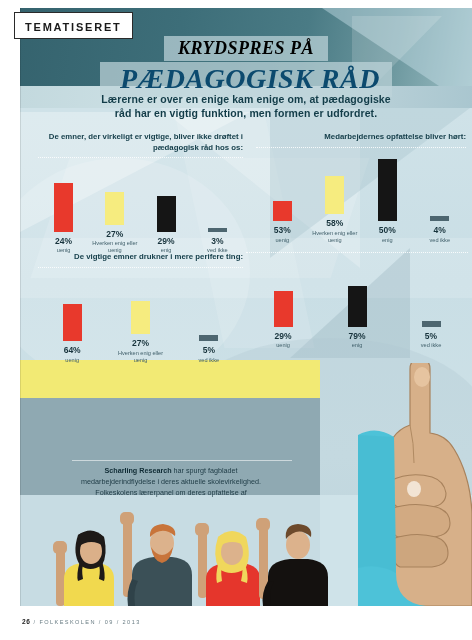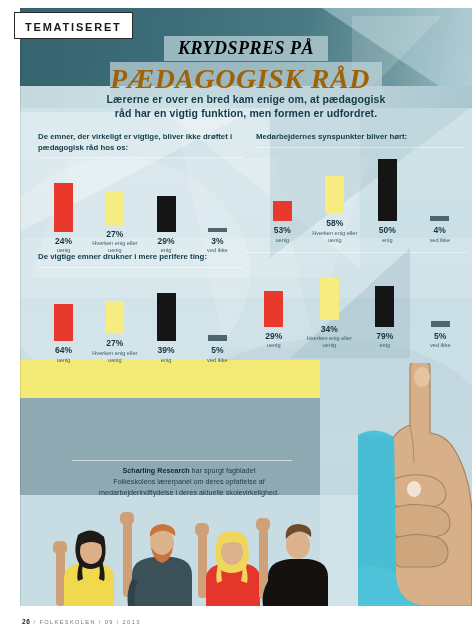--- a/index.html
+++ b/index.html
@@ -65,54 +65,54 @@
   .tag{position:absolute;left:14px;top:12px;background:#ffffff;border:1px solid #2a2a2a;
     padding:4px 10px 3px 10px;z-index:30;}
   .tag span{font-size:11px;font-weight:700;letter-spacing:1.8px;color:#1a1a1a;line-height:1;}
 
   
   .title-wrap{position:absolute;left:0;top:28px;width:452px;text-align:center;z-index:20;}
   .kicker{display:inline-block;background:rgba(190,212,218,.72);color:#000000;
     font-family:"Liberation Serif", serif;font-style:italic;font-weight:700;
     font-size:18px;letter-spacing:.5px;line-height:1;padding:3px 14px 4px 14px;}
   .maintitle{display:block;margin-top:1px;}
-  .maintitle span{display:inline-block;background:rgba(190,212,218,.72);color:#a16207;
+  .maintitle span{display:inline-block;background:rgba(190,212,218,.72);color:#0c4a6e;
     font-family:"Liberation Serif", serif;font-style:italic;font-weight:700;
-    font-size:28px;letter-spacing:.5px;line-height:1.05;padding:2px 12px 4px 0;}
+    font-size:28px;letter-spacing:.5px;line-height:1.05;padding:2px 12px 4px 20px;}
 
   .subhead{position:absolute;left:56px;top:84px;width:340px;text-align:center;z-index:20;
     color:#123c48;font-size:10.5px;font-weight:700;line-height:1.35;letter-spacing:.1px;}
 
   
   .chart{position:absolute;z-index:15;}
   .chart.c1{left:18px;top:124px;width:205px;}
   .chart.c2{left:236px;top:124px;width:210px;}
   .chart.c3{left:18px;top:244px;width:205px;}
   .chart.c4{left:226px;top:244px;width:222px;}
 
-  .chart-title{color:#123c48;font-size:7.8px;font-weight:700;line-height:1.35;margin:0 0 4px 0;}
+  .chart-title{color:#123c48;font-size:7.8px;font-weight:700;line-height:1.35;margin:0 0 4px 0;text-align:right;}
   .dots{height:2px;border-top:1px dotted rgba(255,255,255,.85);margin-bottom:2px;}
 
   .bars{position:relative;height:92px;display:flex;align-items:flex-end;}
   .bar-col{flex:1 1 0;display:flex;flex-direction:column;align-items:center;justify-content:flex-end;height:92px;}
   .bar{width:19px;}
   .bar.red{background:#e8392c;}
   .bar.yellow{background:#f6ec7f;}
   .bar.black{background:#151515;}
   .bar.slate{background:#4d6670;}
   .bar-noise{width:100%;height:100%;opacity:.18;
     background:radial-gradient(1px 1px at 4px 10px,#fff 50%,transparent 51%),
                radial-gradient(1px 1px at 12px 30px,#fff 50%,transparent 51%),
                radial-gradient(1px 1px at 7px 52px,#fff 50%,transparent 51%),
                radial-gradient(1px 1px at 15px 70px,#fff 50%,transparent 51%);}
   .val{margin-top:5px;font-size:8.5px;font-weight:700;color:#17333c;line-height:1;}
   .sublab{margin-top:2px;font-size:5.6px;color:#41606b;line-height:1.25;text-align:center;width:46px;}
 
   
-  .info-text{position:absolute;left:38px;top:458px;width:262px;text-align:center;z-index:20;
+  .info-text{position:absolute;left:20px;top:458px;width:262px;text-align:center;z-index:20;
     color:#1d3a44;font-size:7.2px;line-height:1.5;}
   .info-text b{font-weight:700;color:#0f2b34;}
 
   
   .hand{position:absolute;right:-6px;top:355px;width:160px;height:243px;z-index:16;}
 
   
   .people{position:absolute;left:0;top:487px;width:452px;height:111px;z-index:17;}
 
   
@@ -153,21 +153,21 @@
     <div class="people-panel"></div>
 
     <div class="title-wrap">
       <div class="kicker">KRYDSPRES PÅ</div>
       <div class="maintitle">
         <span>PÆDAGOGISK RÅD</span>
       </div>
     </div>
 
     <div class="subhead">
-      <div>Lærerne er over en bred kam enige om, at pædagogisk</div>
+      <div>Lærerne er over en enige kam enige om, at pædagogiske</div>
       <div>råd har en vigtig funktion, men formen er udfordret.</div>
     </div>
 
     <div class="chart c1">
       <div class="chart-title">De emner, der virkeligt er vigtige, bliver ikke drøftet i pædagogisk råd hos os:</div>
       <div class="dots"></div>
       <div class="bars">
           <div class="bar-col">
             <div class="bar red" style="height: 49px;">
               <div class="bar-noise"></div>
@@ -193,21 +193,21 @@
             <div class="bar slate" style="height: 4px;">
               <div class="bar-noise"></div>
             </div>
             <div class="val">3%</div>
             <div class="sublab">ved ikke</div>
           </div>
         </div>
     </div>
 
     <div class="chart c2">
-      <div class="chart-title">Medarbejdernes synspunkter bliver hørt:</div>
+      <div class="chart-title">Medarbejdernes opfattelse bliver hørt:</div>
       <div class="dots"></div>
       <div class="bars">
           <div class="bar-col">
             <div class="bar red" style="height: 20px;">
               <div class="bar-noise"></div>
             </div>
             <div class="val">53%</div>
             <div class="sublab">uenig</div>
           </div>
           <div class="bar-col">
@@ -246,52 +246,38 @@
             <div class="sublab">uenig</div>
           </div>
           <div class="bar-col">
             <div class="bar yellow" style="height: 33px;">
               <div class="bar-noise"></div>
             </div>
             <div class="val">27%</div>
             <div class="sublab">Hverken enig eller uenig</div>
           </div>
           <div class="bar-col">
-            <div class="bar black" style="height: 48px;">
-              <div class="bar-noise"></div>
-            </div>
-            <div class="val">39%</div>
-            <div class="sublab">enig</div>
-          </div>
-          <div class="bar-col">
             <div class="bar slate" style="height: 6px;">
               <div class="bar-noise"></div>
             </div>
             <div class="val">5%</div>
             <div class="sublab">ved ikke</div>
           </div>
         </div>
     </div>
 
     <div class="chart c4">
       <div class="dots"></div>
       <div class="bars">
           <div class="bar-col">
             <div class="bar red" style="height: 36px;">
               <div class="bar-noise"></div>
             </div>
             <div class="val">29%</div>
             <div class="sublab">uenig</div>
-          </div>
-          <div class="bar-col">
-            <div class="bar yellow" style="height: 42px;">
-              <div class="bar-noise"></div>
-            </div>
-            <div class="val">34%</div>
-            <div class="sublab">Hverken enig eller uenig</div>
           </div>
           <div class="bar-col">
             <div class="bar black" style="height: 41px;">
               <div class="bar-noise"></div>
             </div>
             <div class="val">79%</div>
             <div class="sublab">enig</div>
           </div>
           <div class="bar-col">
             <div class="bar slate" style="height: 6px;">
@@ -300,22 +286,22 @@
             <div class="val">5%</div>
             <div class="sublab">ved ikke</div>
           </div>
         </div>
     </div>
 
     <div class="info-text">
       <div>
         <b>Scharling Research</b><span> har spurgt fagbladet</span>
       </div>
+      <div>medarbejderindflydelse i deres aktuelle skolevirkelighed.</div>
       <div>Folkeskolens lærerpanel om deres opfattelse af</div>
-      <div>medarbejderindflydelse i deres aktuelle skolevirkelighed.</div>
     </div>
 
     <div class="hand">
       <svg width="160" height="243" viewBox="0 0 160 243">
         <path d="M70 240 L70 95 Q70 70 92 62 L92 6 Q92 -4 102 -4 Q112 -4 112 6 L112 70
                  Q128 72 136 86 Q152 112 154 150 L154 243 L70 243 Z" fill="#d7b089" stroke="#a8825c" stroke-width="1.2"></path>
         <path d="M92 62 Q96 80 96 100" fill="none" stroke="#b08a62" stroke-width="1"></path>
         <path d="M72 118 Q92 108 114 114 Q126 118 128 130 Q128 142 114 144 L80 144 Q70 140 72 118 Z" fill="#d7b089" stroke="#a8825c" stroke-width="1.1"></path>
         <path d="M72 146 Q94 138 118 144 Q132 148 132 160 Q132 172 116 174 L80 174 Q70 170 72 146 Z" fill="#d2aa82" stroke="#a8825c" stroke-width="1.1"></path>
         <path d="M74 176 Q96 168 118 174 Q130 178 130 190 Q130 202 114 204 L82 204 Q72 200 74 176 Z" fill="#cda67e" stroke="#a8825c" stroke-width="1.1"></path>

